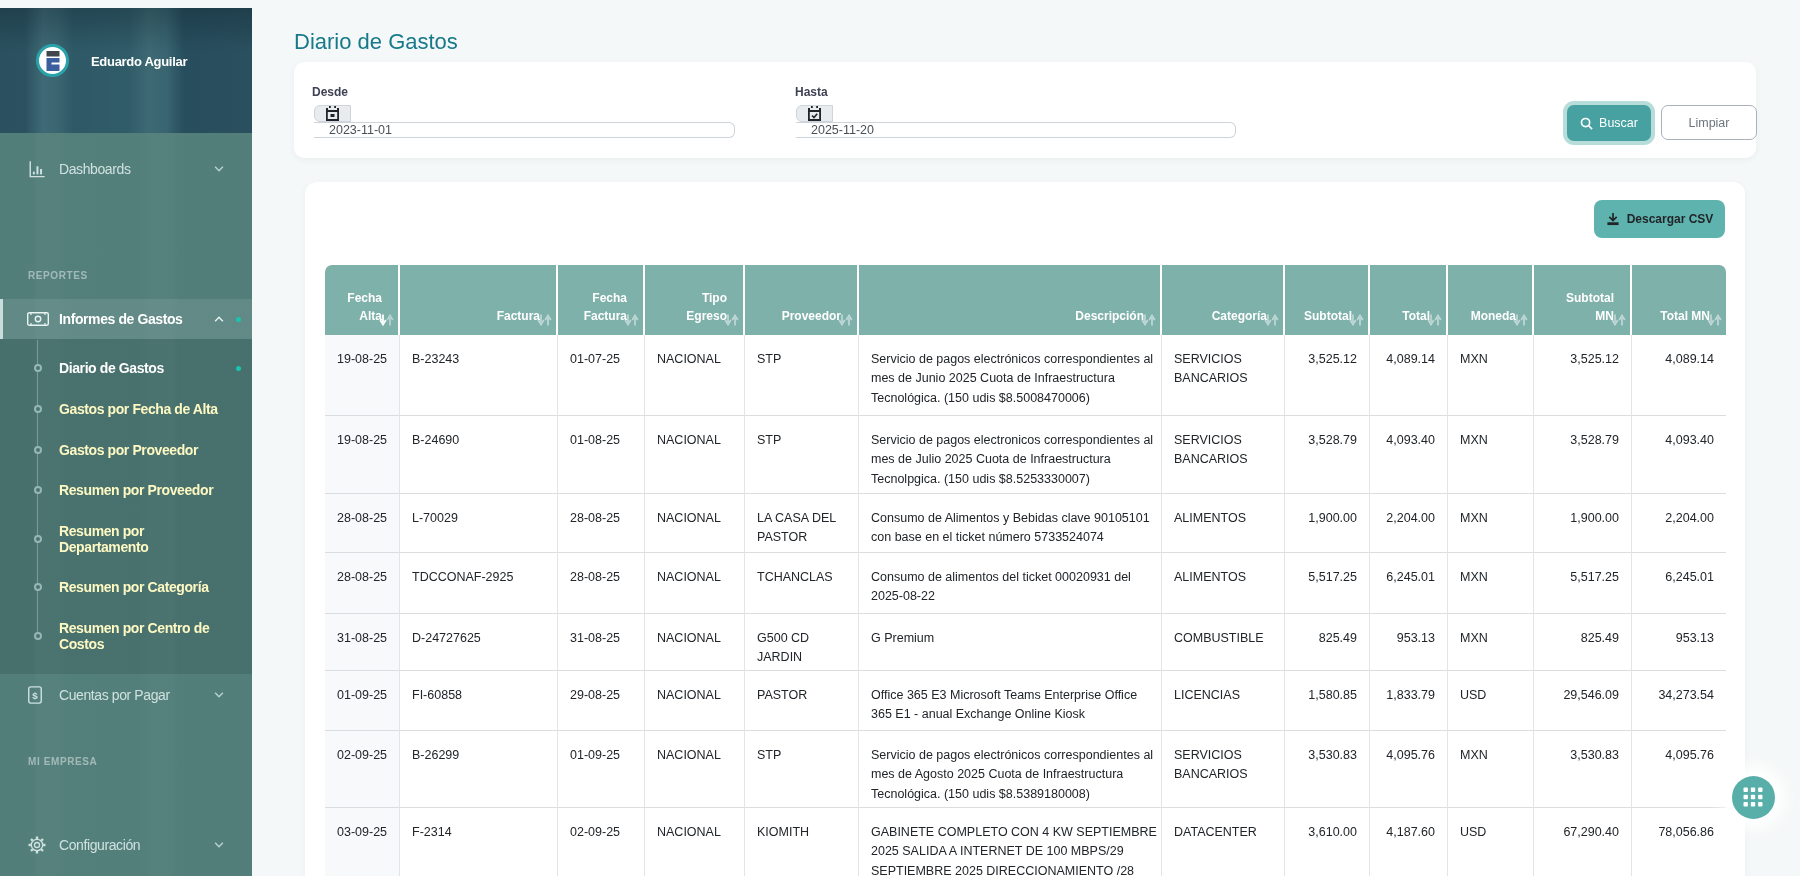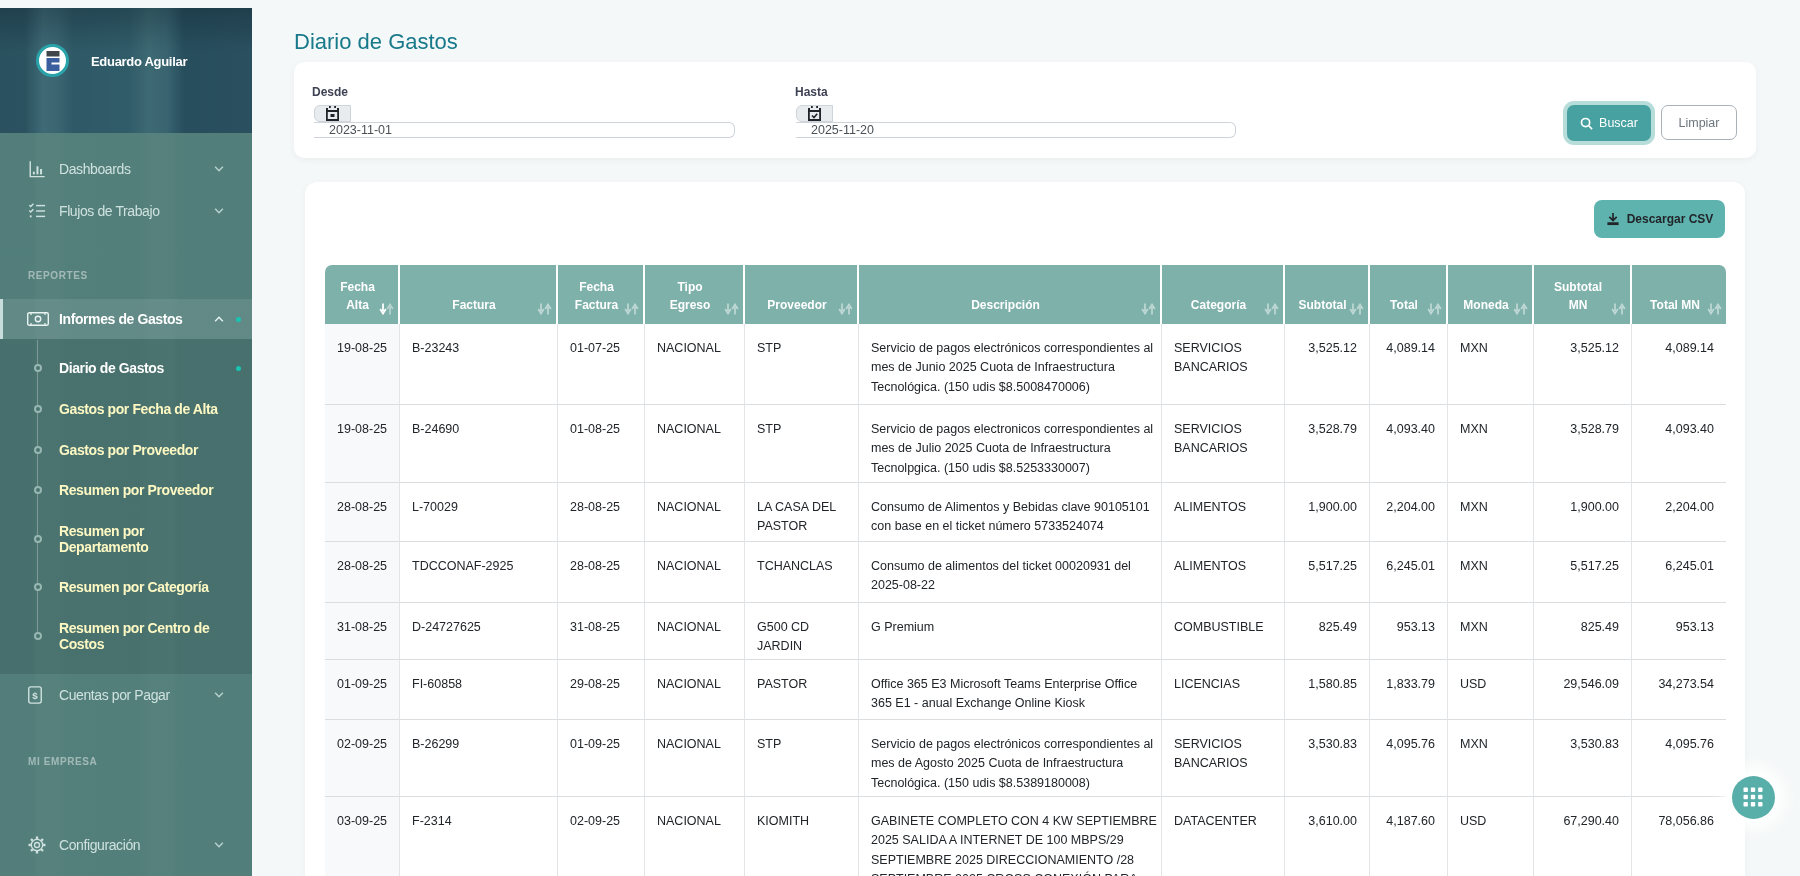--- a/index.html
+++ b/index.html
@@ -60,37 +60,37 @@
   .igroup { position:absolute; height:33px; display:flex;flex-direction:column; }
   .igroup .ibox { width:37px; height:33px; background:#e9ecef; border:1px solid #ced4da;
         border-radius:6px 0 0 6px; display:flex; align-items:center; justify-content:center; }
   .igroup .ifield { height:33px; background:#fff; border:1px solid #ced4da; border-left:none;
         border-radius:0 6px 6px 0; font-size:12.5px; color:#495057; display:flex; align-items:center;
         padding-left:15px; }
   .btn-buscar { position:absolute; left:1567px; top:105px; width:84px; height:36px;
         background:#47a1a1; border-radius:7px; color:#fff; font-size:12.5px;
         display:flex; align-items:center; justify-content:center; gap:6px;
         box-shadow:0 0 0 4px rgba(111,187,182,.5); }
-  .btn-limpiar { position:absolute; left:1661px; top:105px; width:76px; height:35px;
+  .btn-limpiar { position:absolute; left:1661px; top:105px; width:96px; height:35px;
         background:#fff; border:1px solid #a9b1b9; border-radius:7px; color:#6c757d;
         font-size:12.5px; display:flex; align-items:center; justify-content:center; }
 
   .card2 { position:absolute; left:305px; top:182px; width:1440px; height:760px;
         background:#fff; border-radius:12px; box-shadow:0 2px 6px rgba(60,80,90,.06); }
   .btn-csv { position:absolute; left:1594px; top:200px; width:131px; height:38px;
         background:#5fb3ae; border-radius:8px; color:#212529; font-size:12px; font-weight:bold;
         display:flex; align-items:center; justify-content:center; gap:7px; white-space:nowrap; }
 
   
   table.dt { position:absolute; left:325px; top:265px; width:1401px;
         border-collapse:separate; border-spacing:0; table-layout:fixed;
         font-size:12.5px; color:#212529; }
   .dt thead th { background:#7fb1ab; color:#ffffff; font-weight:bold; font-size:12px;
-        vertical-align:bottom; text-align:center; padding:8px 16px 10px 8px; line-height:18px;
-        border-right:2px solid #fff; position:relative; height:59px; }
+        vertical-align:bottom; text-align:right; padding:8px 16px 10px 8px; line-height:18px;
+        border-right:2px solid #fff; position:relative; height:70px; }
   .dt thead th:first-child { border-top-left-radius:7px; }
   .dt thead th:last-child  { border-top-right-radius:7px; border-right:none; }
   .dt thead th .si { position:absolute; right:4px; bottom:10px; width:15px; height:12px; }
   .dt tbody td { vertical-align:top; padding:15px 12px 0; line-height:19.4px;
         border-bottom:1px solid #dadee1; border-right:1px solid #e2e5e8;
         background:#fff; overflow:hidden; }
   .dt tbody td:last-child { border-right:none; }
   .dt tbody td.s1 { background:#f8f9fb; }
   .dt td.desc { padding-right:4px; }
   .dt td.num { text-align:right; white-space:nowrap; }
@@ -117,34 +117,20 @@
         <path d="M6.5 13 V16" stroke-width="2.2"></path>
         <path d="M10.5 7 V16" stroke-width="2.2"></path>
         <path d="M14.5 10 V16" stroke-width="2.2"></path>
       </svg>
       <span class="tx">Dashboards</span>
       <svg class="ch" viewBox="0 0 11 7" fill="none" stroke="#b9d3cf" stroke-width="1.7">
           <path d="M1 1 L5.5 5.5 L10 1"></path>
         </svg>
     </div>
 
-    <div class="mi" style="top:182px;">
-      <svg class="ic" viewBox="0 0 20 20" fill="none" stroke="#cfe2df" stroke-width="1.6">
-        <path d="M1.5 3.5 L3 5 L6 2"></path>
-        <path d="M1.5 9.5 L3 11 L6 8"></path>
-        <path d="M9 4 H19"></path>
-          <path d="M9 10 H19"></path>
-          <path d="M9 16 H19"></path>
-        <path d="M2 16 H4" stroke-width="2.2"></path>
-      </svg>
-      <span class="tx">Flujos de Trabajo</span>
-      <svg class="ch" viewBox="0 0 11 7" fill="none" stroke="#b9d3cf" stroke-width="1.7">
-          <path d="M1 1 L5.5 5.5 L10 1"></path>
-        </svg>
-    </div>
 
     <div class="sb-label" style="top:262px;">REPORTES</div>
 
     <div class="sub-bg"></div>
     <div class="mi-active-parent">
       <svg class="ic" viewBox="0 0 22 14" fill="none" stroke="#e8f4f2" stroke-width="1.4">
         <rect x="0.7" y="0.7" width="20.6" height="12.6" rx="1.6"></rect>
         <circle cx="11" cy="7" r="2.7"></circle>
         <path d="M4 0.7 V3 M18 0.7 V3 M4 13.3 V11 M18 13.3 V11" stroke-width="1.2"></path>
       </svg>

